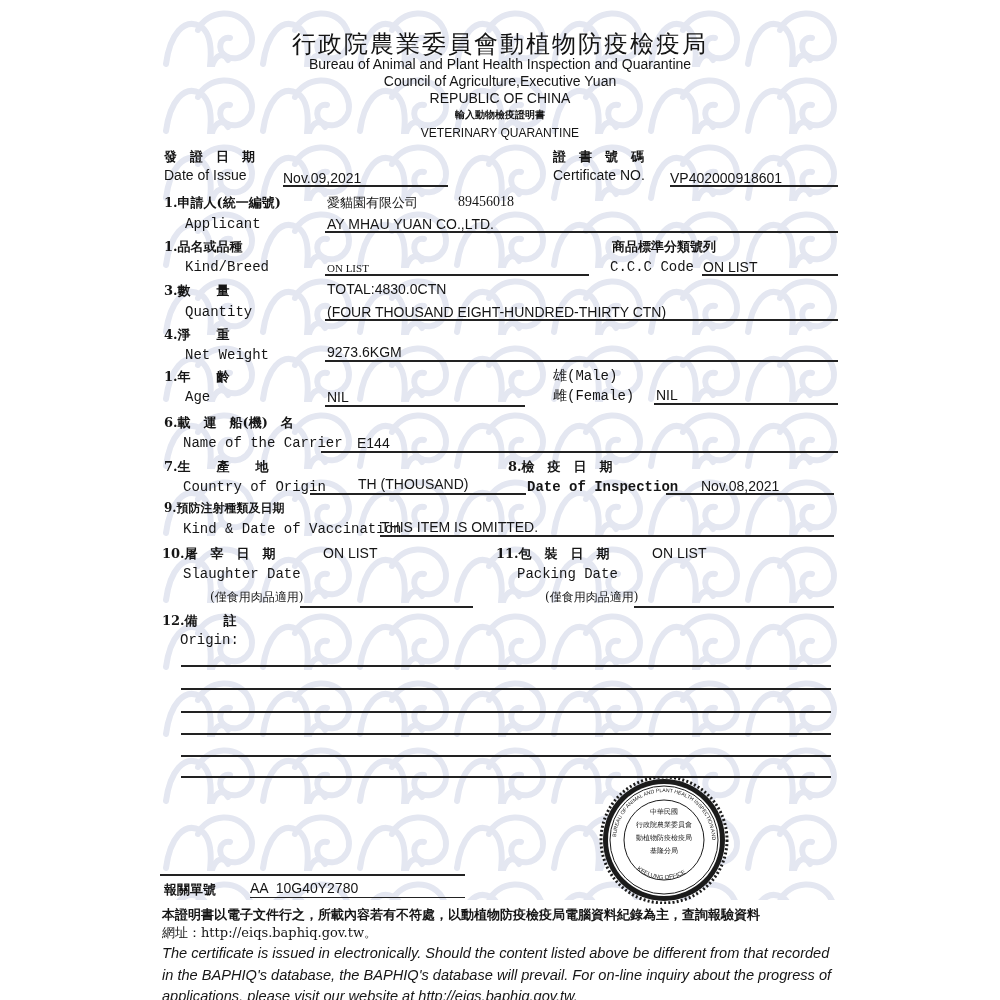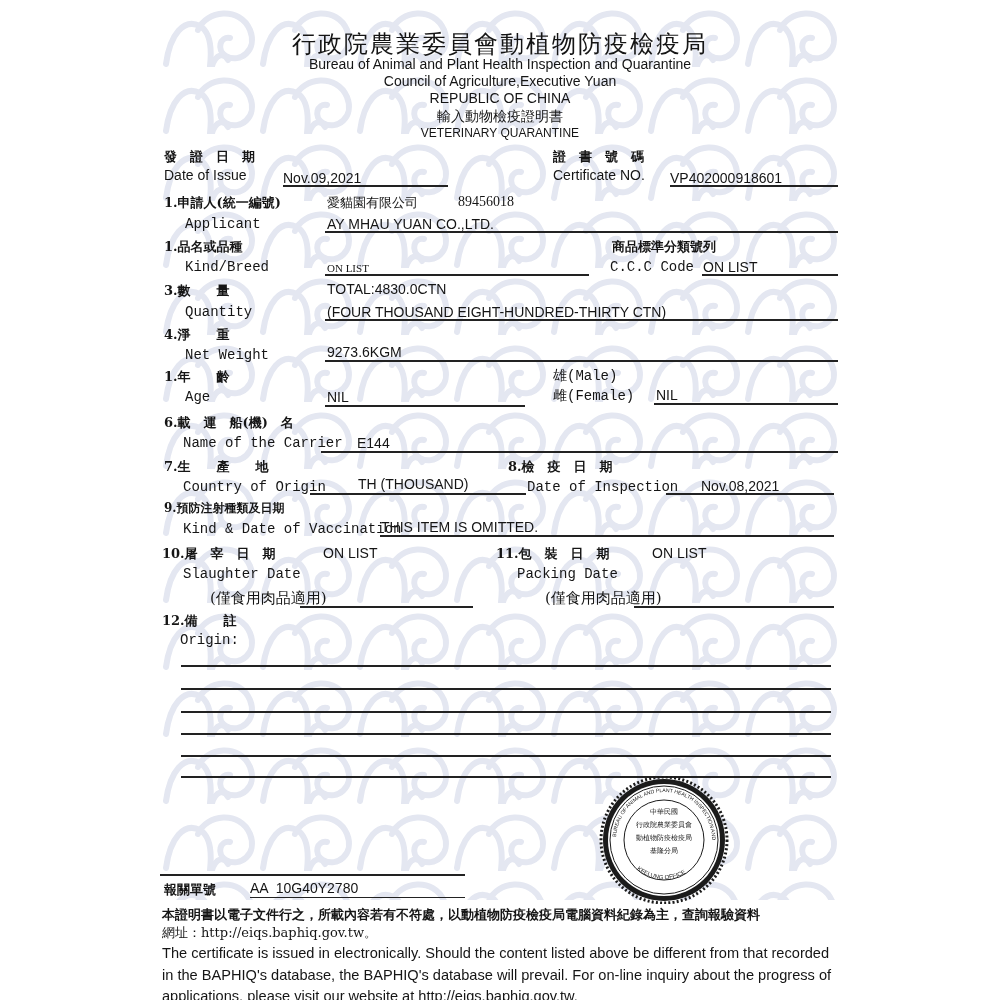--- a/index.html
+++ b/index.html
@@ -11,23 +11,23 @@
   .sans { font-family: "Liberation Sans", sans-serif; }
   .serif { font-family: "Liberation Serif", "DejaVu Serif", serif; }
   .cjk { font-family: "DejaVu Serif", "Liberation Serif", serif; font-weight: bold; }
   .center { left: 0; width: 1000px; text-align: center; }
   .line { position: absolute; height: 2px; background: #222; z-index: 1; }
   .hd1 { font-size: 24px; letter-spacing: 2px; font-weight: normal; font-family: "DejaVu Serif", serif; }
   .hd2 { font-size: 14px; }
   .lbl-cn { font-size: 13px; }
   .lbl-en { font-size: 14px; font-family: "Liberation Mono", "DejaVu Sans Mono", monospace; }
   .val { font-size: 14px; font-family: "Liberation Sans", sans-serif; }
-  .small-cn { font-size: 15px; font-family: "DejaVu Serif", serif; }
+  .small-cn { font-size: 12px; font-family: "DejaVu Serif", serif; }
   .notice-cn { font-size: 13px; font-family: "DejaVu Serif", serif; font-weight: bold; }
-  .notice-en { font-size: 14.6px; font-family: "Liberation Sans", sans-serif; line-height: 22px; }
+  .notice-en { font-size: 14.6px; font-family: "Liberation Sans", sans-serif; line-height: 22px; font-style: italic; }
   .seal { position: absolute; left: 598px; top: 776px; width: 132px; height: 128px; z-index: 2; }
 </style>
 </head>
 <body>
 
 <svg class="wm" viewBox="0 0 678 900" xmlns="http://www.w3.org/2000/svg">
   <defs>
     <g id="swirl" fill="none" stroke="#e4e7f1" stroke-width="6" stroke-linecap="round">
       <path d="M4 60 C 8 30, 22 14, 38 22 C 48 28, 50 44, 48 62"></path>
       <path d="M36 26 C 44 6, 78 2, 88 26 C 96 46, 78 60, 64 52 C 54 46, 58 32, 68 34"></path>
@@ -37,21 +37,21 @@
       <use href="#swirl" transform="translate(2,4) scale(1)"></use>
     </pattern>
   </defs>
   <rect x="0" y="0" width="678" height="900" fill="url(#swp)"></rect>
 </svg>
 
 <div class="abs center cjk hd1" style="top:28px;">行政院農業委員會動植物防疫檢疫局</div>
 <div class="abs center sans hd2" style="top:56px;">Bureau of Animal and Plant Health Inspection and Quarantine</div>
 <div class="abs center sans hd2" style="top:73px;">Council of Agriculture,Executive Yuan</div>
 <div class="abs center sans hd2" style="top:90px;">REPUBLIC OF CHINA</div>
-<div class="abs center cjk" style="top:108px; font-size:14px; font-weight:normal;">輸入動物檢疫證明書</div>
+<div class="abs center cjk" style="top:108px; font-size:10px; font-weight:bold;">輸入動物檢疫證明書</div>
 <div class="abs center sans" style="top:126px; font-size:12px;">VETERINARY QUARANTINE</div>
 
 <div class="abs cjk lbl-cn" style="left:164px; top:148px;">發　證　日　期</div>
 <div class="abs sans" style="left:164px; top:167px; font-size:14px;">Date of Issue</div>
 <div class="abs val" style="left:283px; top:170px;">Nov.09,2021</div>
 <div class="line" style="left:283px; top:185px; width:165px;"></div>
 
 <div class="abs cjk lbl-cn" style="left:553px; top:148px;">證　書　號　碼</div>
 <div class="abs sans" style="left:553px; top:167px; font-size:14px;">Certificate NO.</div>
 <div class="abs val" style="left:670px; top:170px;">VP402000918601</div>
@@ -96,21 +96,21 @@
 <div class="abs cjk lbl-cn" style="left:164px; top:414px;">6.載　運　船(機)　名</div>
 <div class="abs lbl-en" style="left:183px; top:435px;">Name of the Carrier</div>
 <div class="abs val" style="left:357px; top:435px;">E144</div>
 <div class="line" style="left:321px; top:451px; width:517px;"></div>
 
 <div class="abs cjk lbl-cn" style="left:164px; top:458px;">7.生　　產　　地</div>
 <div class="abs lbl-en" style="left:183px; top:479px;">Country of Origin</div>
 <div class="abs val" style="left:358px; top:476px;">TH (THOUSAND)</div>
 <div class="line" style="left:310px; top:493px; width:216px;"></div>
 <div class="abs cjk lbl-cn" style="left:508px; top:458px;">8.檢　疫　日　期</div>
-<div class="abs lbl-en" style="left:527px; top:479px;">Date of Inspection</div>
+<div class="abs lbl-en" style="left:527px; top:479px;font-weight:bold;">Date of Inspection</div>
 <div class="abs val" style="left:701px; top:478px;">Nov.08,2021</div>
 <div class="line" style="left:666px; top:493px; width:168px;"></div>
 
 <div class="abs cjk" style="left:164px; top:500px; font-size:12px;">9.預防注射種類及日期</div>
 <div class="abs lbl-en" style="left:183px; top:521px;">Kind &amp; Date of Vaccination</div>
 <div class="abs val" style="left:381px; top:519px;">THIS ITEM IS OMITTED.</div>
 <div class="line" style="left:380px; top:535px; width:454px;"></div>
 
 <div class="abs cjk lbl-cn" style="left:162px; top:545px;">10.屠　宰　日　期</div>
 <div class="abs val" style="left:323px; top:545px;">ON LIST</div>

